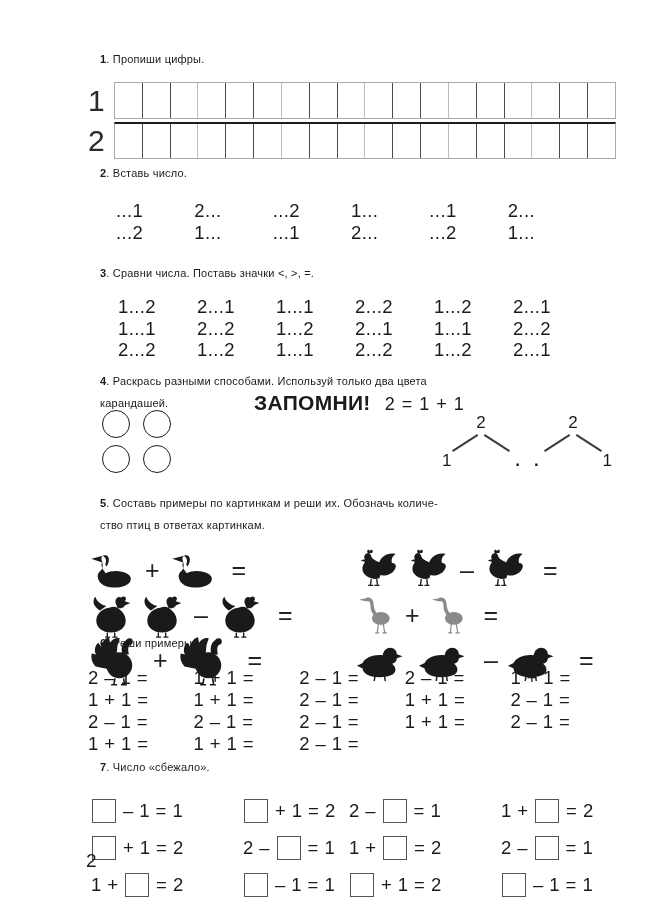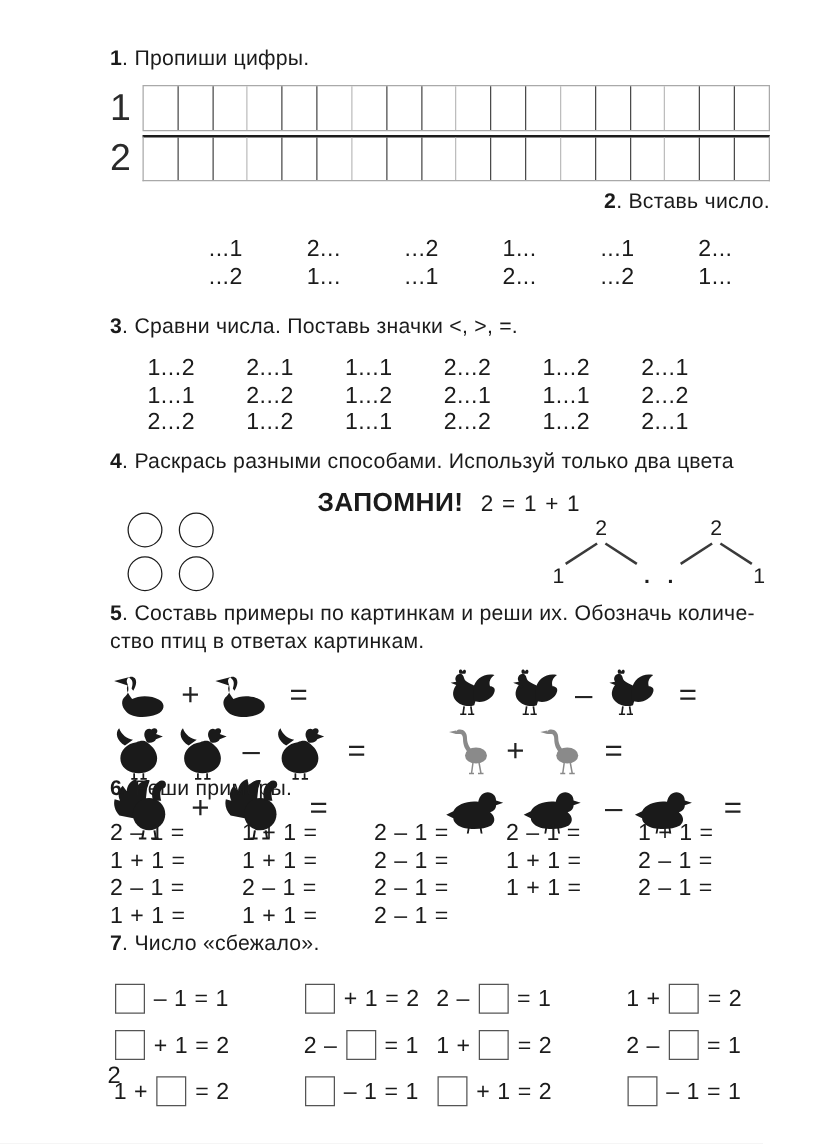--- a/index.html
+++ b/index.html
@@ -2,42 +2,42 @@
 <html><head>
 <meta charset="utf-8">
 <style>
   html,body{margin:0;padding:0;background:#e8e8e8;}
   .page{
     position:relative; width:668px; height:915px; margin:0 auto;
     background:#ffffff; color:#1b1b1b;
     font-family:"Liberation Sans", sans-serif; overflow:hidden;
   }
   .task{position:absolute; left:88px; width:528px;}
-  .task-title{margin:0; font-size:17px; line-height:22px; letter-spacing:.2px;}
+  .task-title{margin:12px; font-size:11px; line-height:22px; letter-spacing:.2px;}
   .tnum{font-weight:bold;}
   .title-line{display:block;}
 
   
   #task1{top:36px;}
   .pg{margin-top:10px;}
   .pg-row{display:flex; align-items:stretch; height:37px;}
   .pg-row + .pg-row{margin-top:3px;}
   .pg-label{width:26px; font-size:30px; line-height:37px; color:#2a2a2a;}
   .pg-cells{flex:1; display:flex; border:1px solid #a9a9a9;}
   .pg-row2 .pg-cells{border-top:2px solid #1c1c1c;}
   .pg-cell{flex:1; border-right:1px solid #4a4a4a;}
   .pg-cell:nth-child(3n){border-right-color:#bdbdbd;}
   .pg-cell:last-child{border-right:none;}
 
   
   .numgrid{display:grid; font-size:18.5px; line-height:21.5px; letter-spacing:.4px;}
   #t2grid{margin-top:16px; padding-left:28px; width:470px; grid-template-columns:repeat(6,1fr);}
   #t3grid{margin-top:11px; padding-left:30px; width:474px; grid-template-columns:repeat(6,1fr);}
   #t6grid{margin-top:13px; width:528px; grid-template-columns:repeat(5,1fr); line-height:22px;}
-  #task2{top:150px;text-align:right;}
+  #task2{top:150px;}
   #task3{top:250px;}
   #task6{top:620px;}
 
   
   #task4{top:358px; height:122px;}
   .circles{position:absolute; left:14px; top:52px; display:grid;
            grid-template-columns:28px 28px; gap:7px 13px;}
   .circle{width:26px; height:26px; border:1.6px solid #1c1c1c; border-radius:50%;}
   .remember{position:absolute; left:166px; top:33px; white-space:nowrap;}
   .remember-label{font-weight:bold; font-size:21px; letter-spacing:.3px;}
@@ -207,21 +207,21 @@
         <span class="numcell">2...2</span>
         <span class="numcell">1...2</span>
         <span class="numcell">1...1</span>
         <span class="numcell">2...2</span>
         <span class="numcell">1...2</span>
         <span class="numcell">2...1</span>
       </div>
   </div>
 
   <div class="task" id="task4">
-    <p class="task-title"><b class="tnum">4</b><span>. Раскрась разными способами. Используй только два цвета</span></p>
+    <p class="task-title"><b class="tnum">4</b><span>. Раскрась разными способами. Используй только два цвета</span><span class="title-line">карандашей.</span></p>
     <div class="circles">
         <div class="circle"></div>
         <div class="circle"></div>
         <div class="circle"></div>
         <div class="circle"></div>
       </div>
     <div class="remember">
       <span class="remember-label">ЗАПОМНИ!</span><span class="remember-formula">2 = 1 + 1</span>
     </div>
     <div class="bonds">

